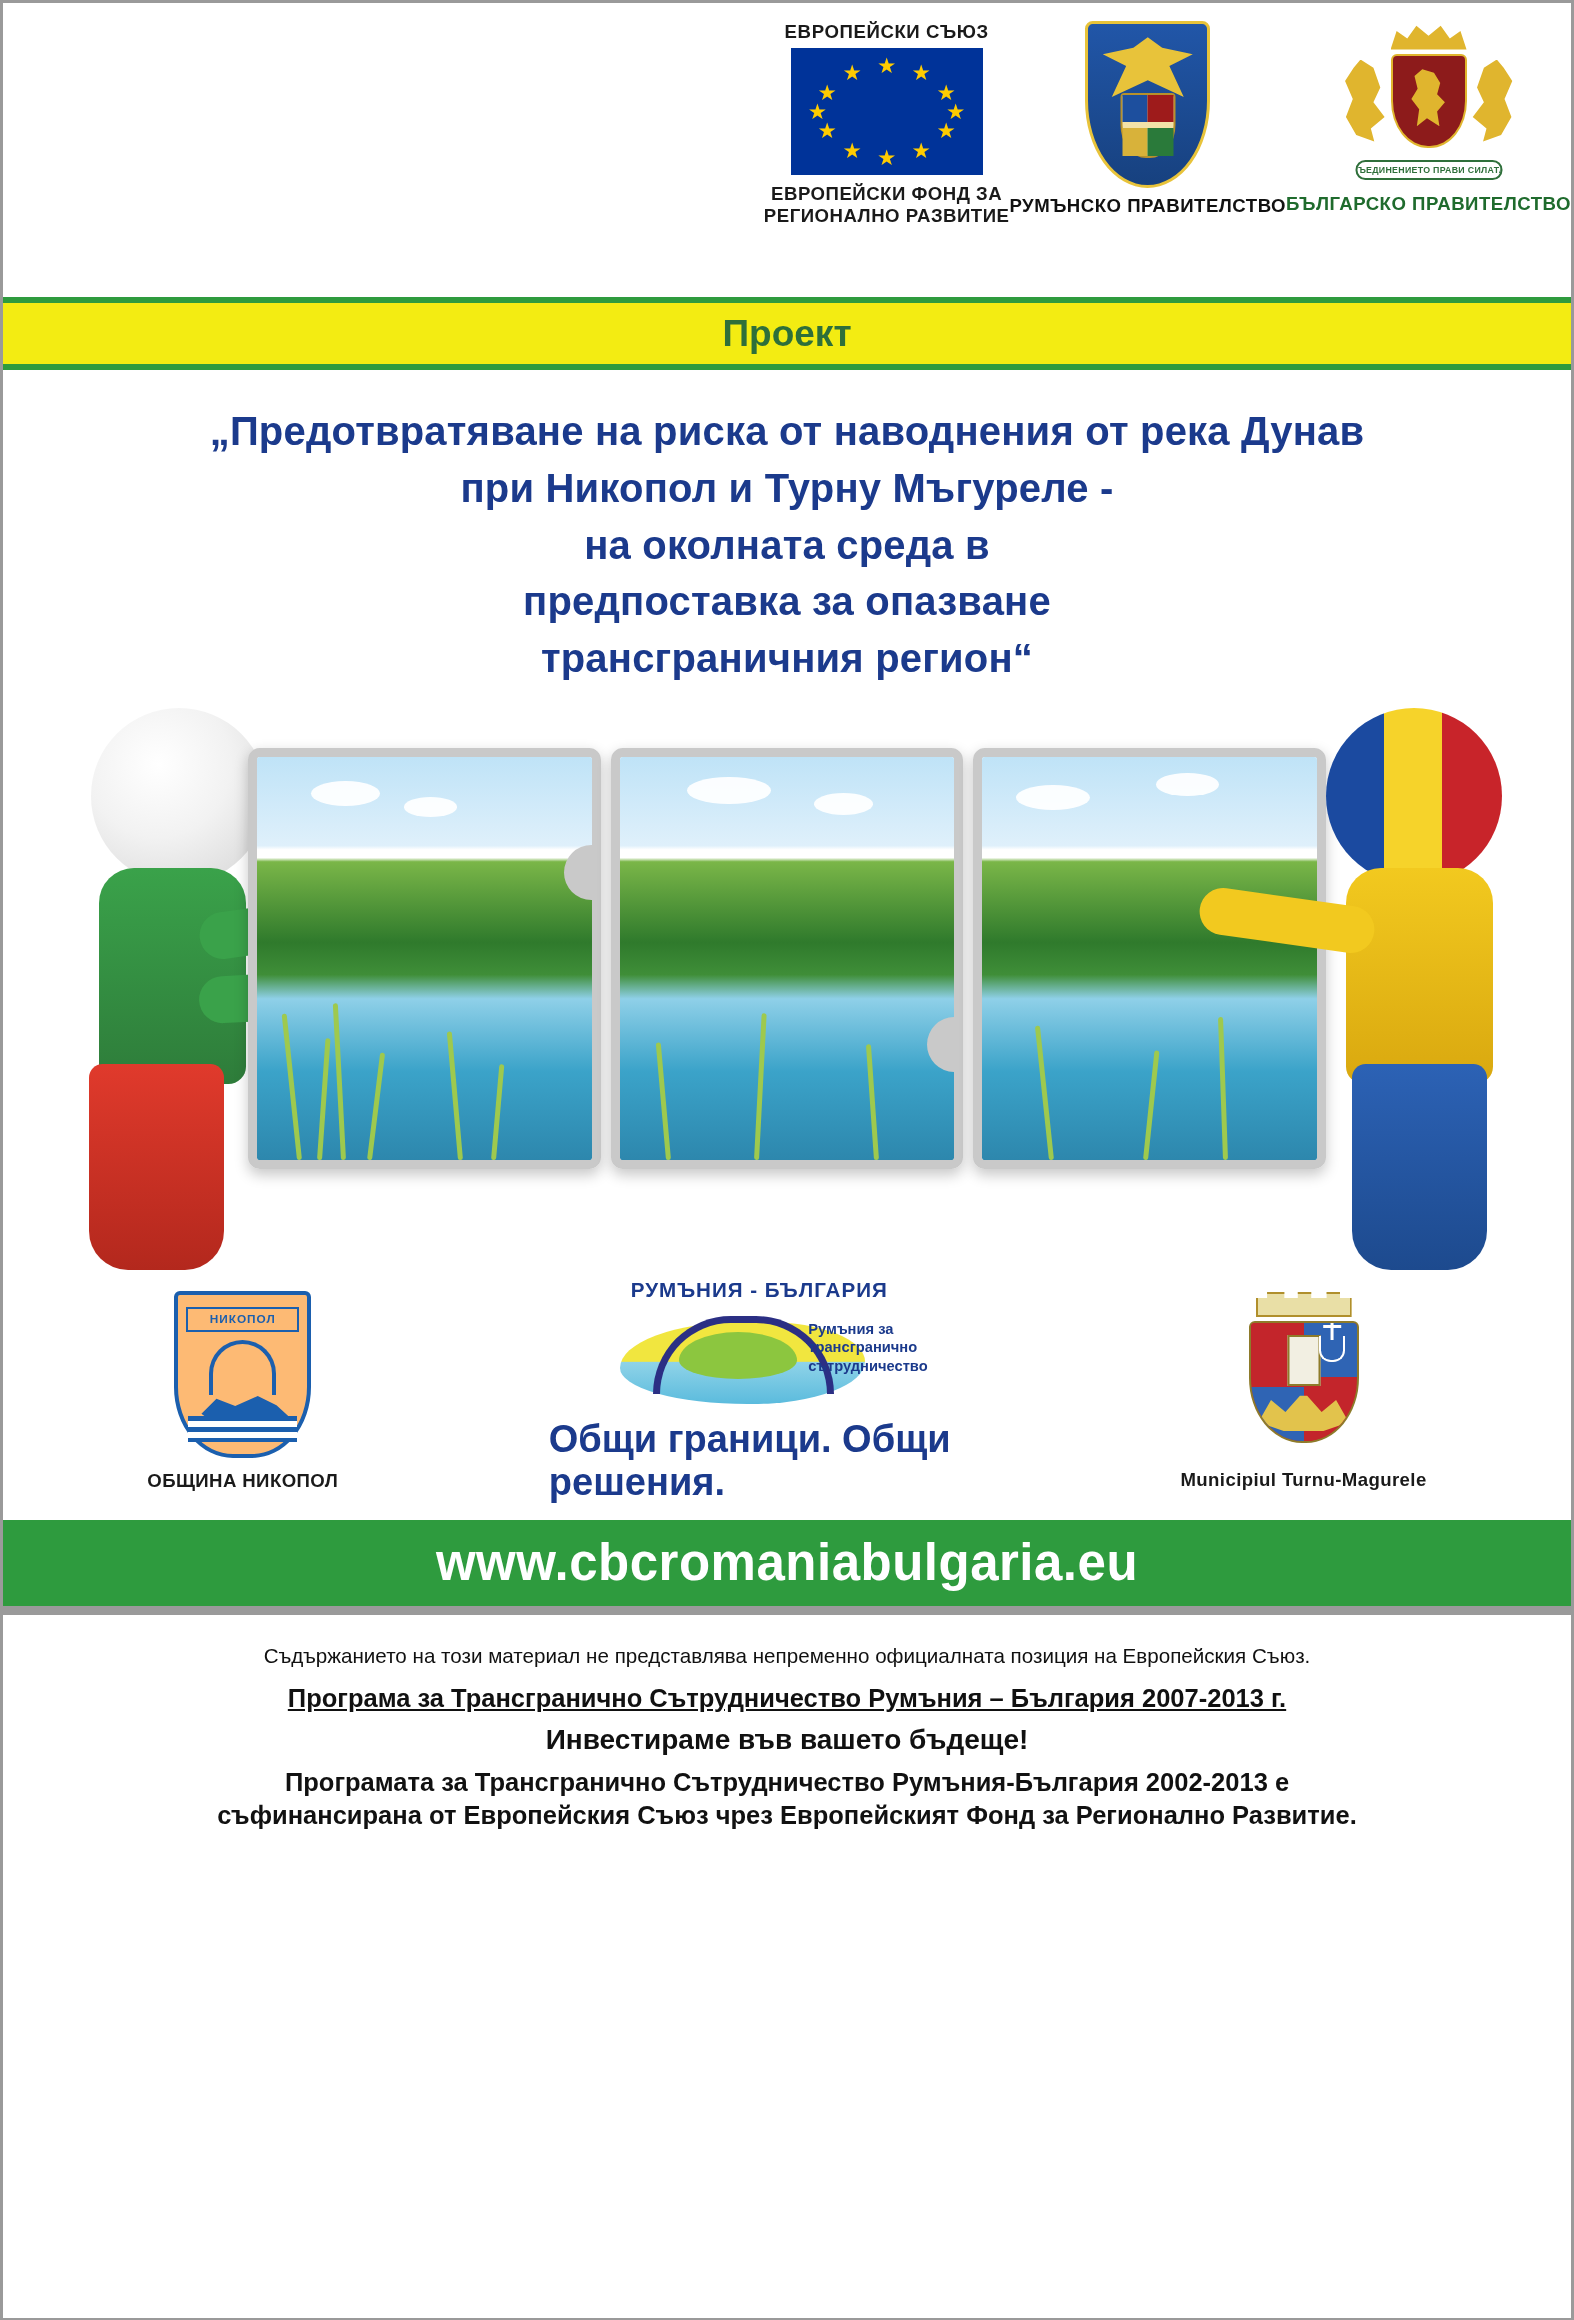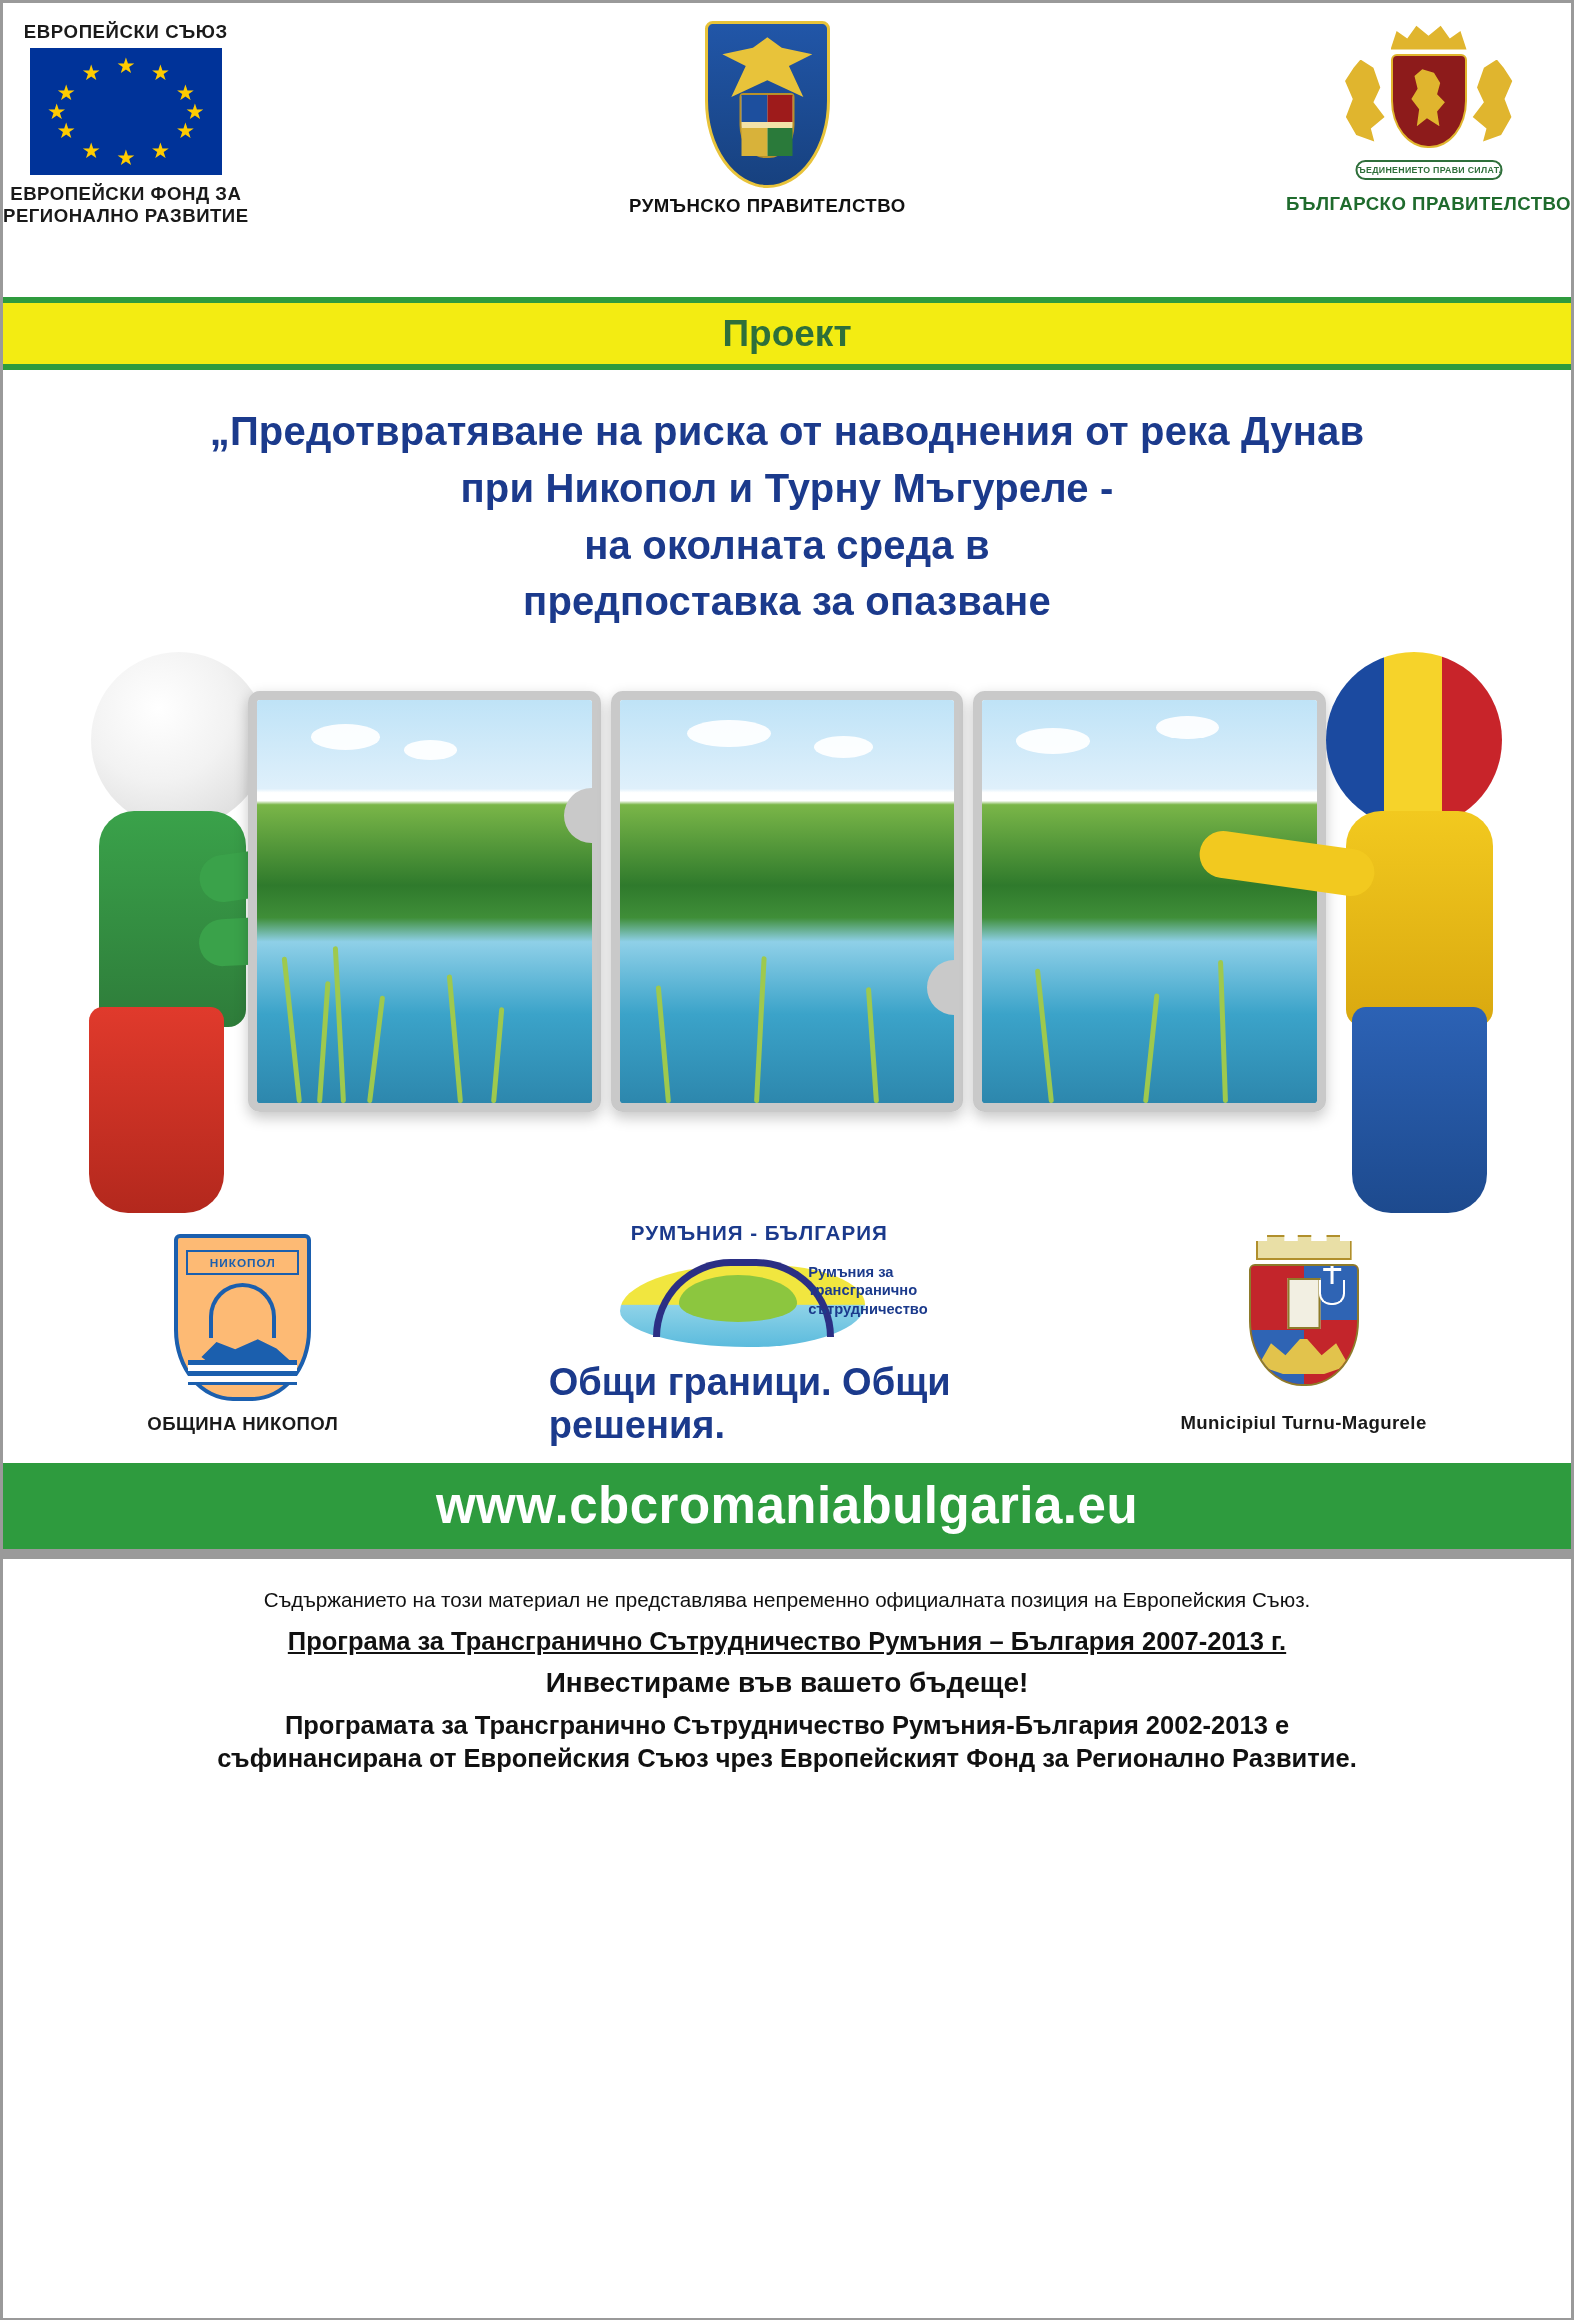--- a/index.html
+++ b/index.html
@@ -25,21 +25,21 @@
     flex-direction: column;
   }
 
   
   .logo-band {
     position: relative;
     height: 294px;
     flex: 0 0 294px;
     display: flex;
     align-items: flex-start;
-    justify-content: space-between;
+    justify-content: flex-end;
     padding-top: 17.6px;
     box-sizing: border-box;
   }
   .logo-cell {
     display: flex;
     flex-direction: column;
     align-items: center;
     justify-content: flex-start;
   }
   .logo-cell .caption {
@@ -568,20 +568,21 @@
 
   <div class="project-bar">
     <span class="label">Проект</span>
   </div>
 
   <div class="title-block">
     <div class="title-line first">„Предотвратяване на риска от наводнения от река Дунав</div>
     <div class="title-line">при Никопол и Турну Мъгуреле -</div>
     <div class="title-line">на околната среда в</div>
     <div class="title-line">предпоставка за опазване</div>
+    <div class="title-line">трансграничния регион“</div>
   </div>
 
   <div class="art">
 
     <div class="fig fig-left">
       <div class="head head-left"></div>
       <div class="torso torso-left"></div>
       <div class="legs legs-left"></div>
       <div class="arm arm-left"></div>
       <div class="arm arm-left2"></div>

